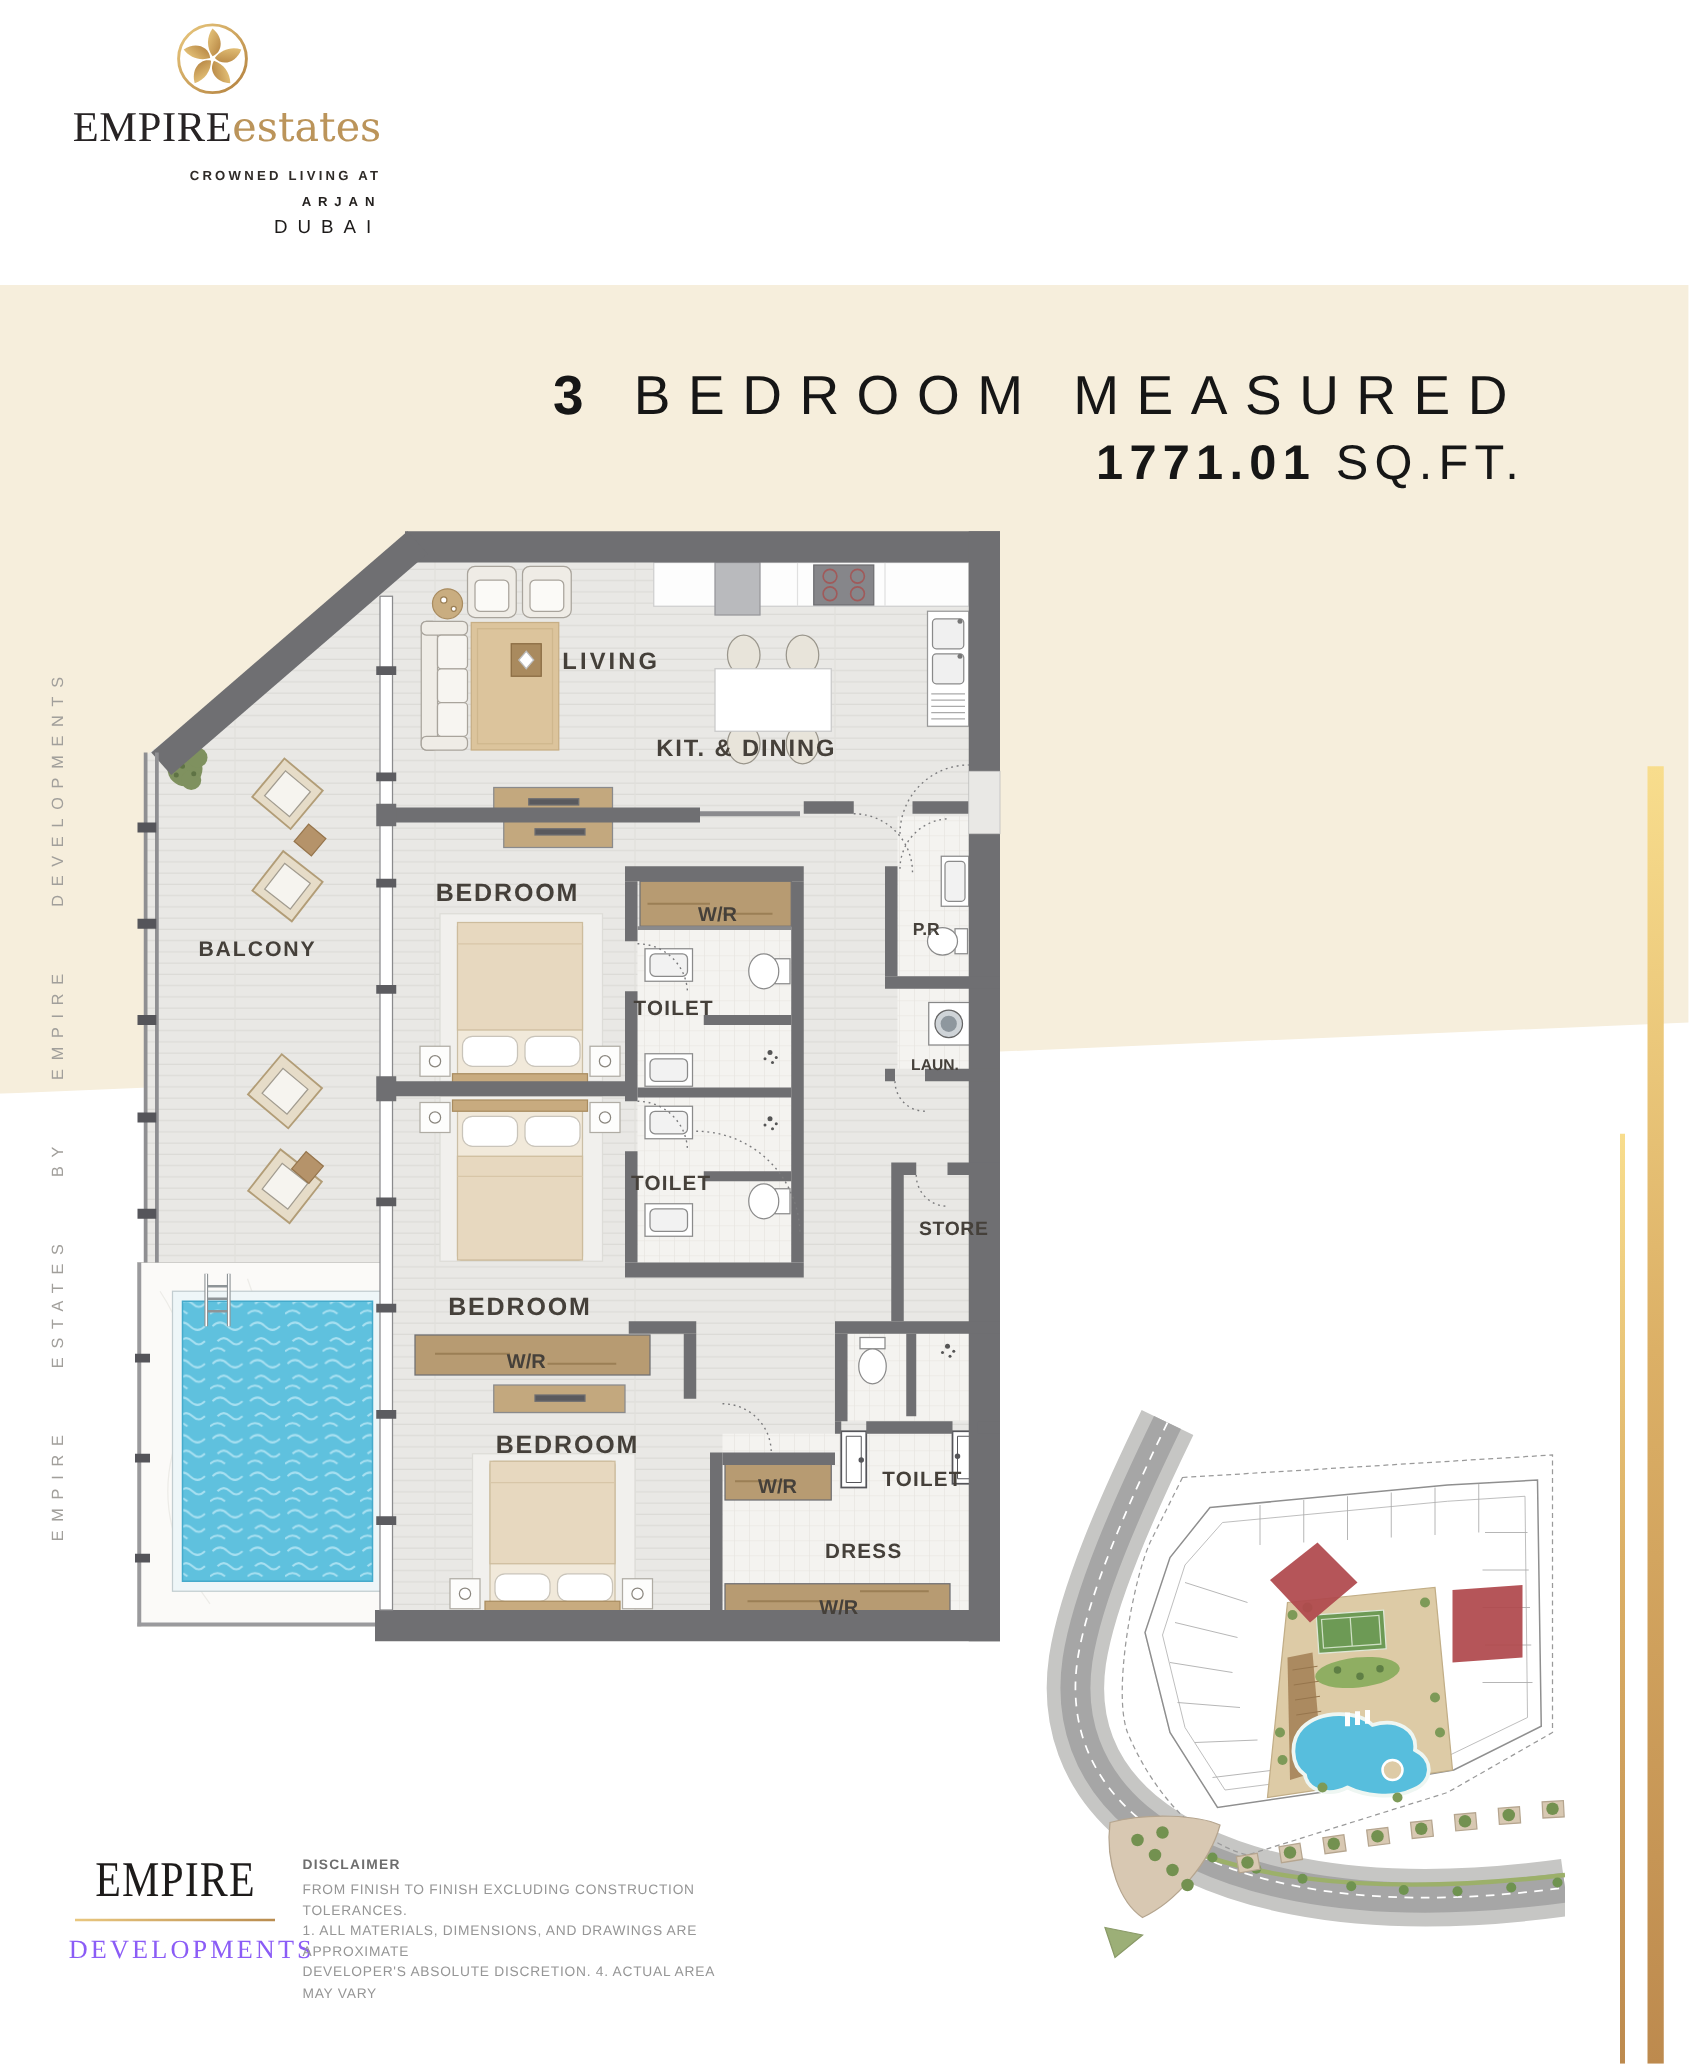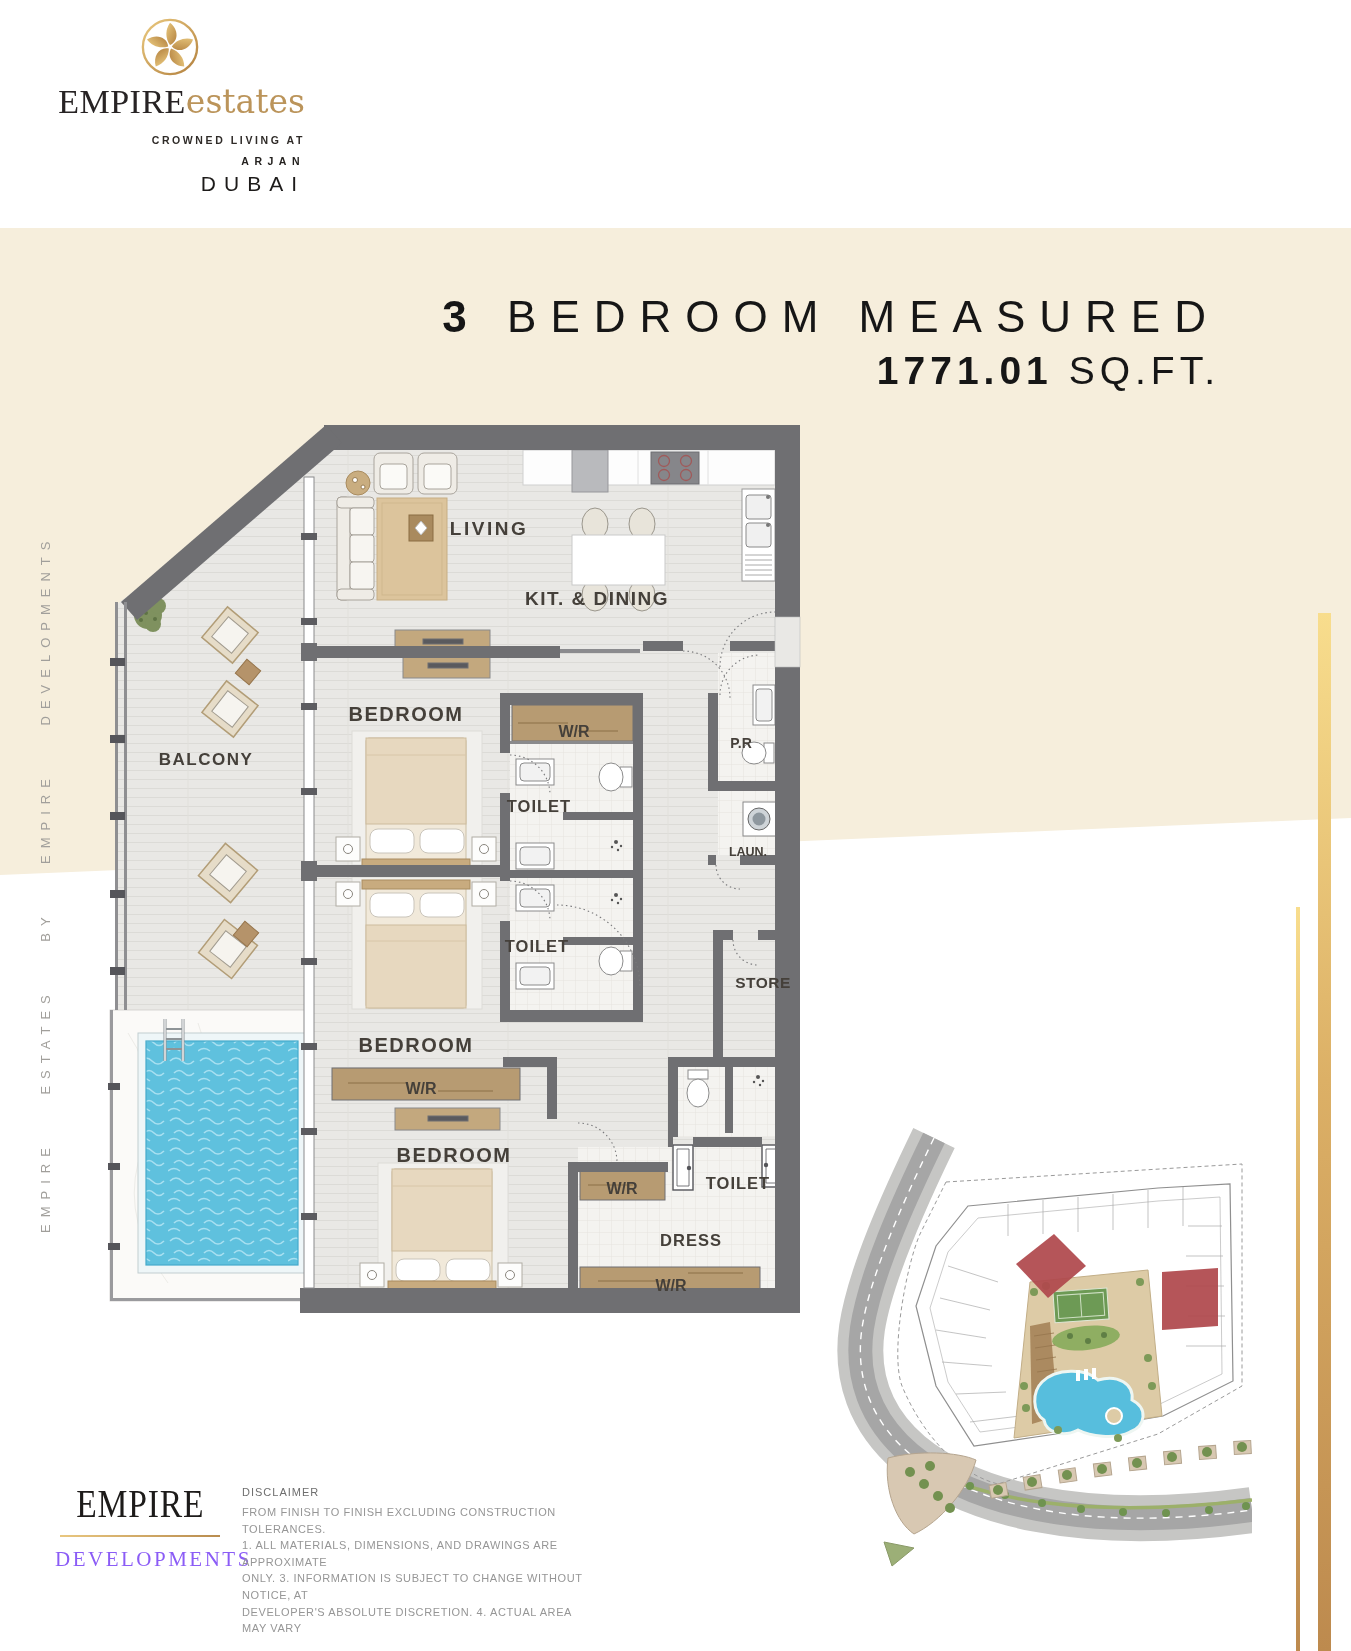--- a/index.html
+++ b/index.html
@@ -10,21 +10,21 @@
   #cream{left:0;top:228px;width:1351px;height:660px;background:#f6eedc;
          clip-path:polygon(0 0,100% 0,100% 590px,0 647px);}
   
   #brand{left:35px;top:16px;width:270px;text-align:right;color:#2b2627;}
   #brand .emblem{width:62px;height:62px;margin:0 auto 4px auto;display:block;}
   .brandline{white-space:nowrap;}
   .brandline .p1{font-family:"Liberation Serif",serif;font-size:34px;letter-spacing:.5px;color:#272324;}
   .brandline .p2{font-family:"DejaVu Serif",serif;font-size:33px;color:#bb945a;}
   .tagline{margin-top:13px;font-size:10.5px;font-weight:bold;letter-spacing:2.6px;color:#2f2b28;}
   .area{margin-top:9px;font-size:10.5px;font-weight:bold;letter-spacing:5.5px;color:#24211f;}
-  .city{margin-top:5px;font-size:21px;font-weight:500;letter-spacing:8px;color:#1d1b1a;}
+  .city{margin-top:5px;font-size:15px;font-weight:500;letter-spacing:8px;color:#1d1b1a;}
   
   #title{right:131px;top:292px;text-align:right;color:#161616;}
   #title .l1{font-size:44px;letter-spacing:14px;white-space:nowrap;}
   #title .l1 b{font-weight:800;}
   #title .l2{margin-top:17px;font-size:37px;letter-spacing:8px;}
   #title .l3{margin-top:7px;font-size:39px;letter-spacing:5px;white-space:nowrap;}
   #title .l3 b{font-weight:800;}
   
   #sidetext{left:38px;top:385px;height:848px;width:28px;}
   #sidetext span{display:block;height:848px;writing-mode:vertical-rl;transform:rotate(180deg);
@@ -34,21 +34,21 @@
   #gold-wide{left:1318px;top:613px;width:13px;height:1038px;}
   #gold-thin{left:1296px;top:907px;width:4px;height:744px;}
   
   #flogo{left:55px;top:1480px;width:170px;text-align:center;}
   #flogo .fe{font-family:"Liberation Serif",serif;font-size:40px;color:#1d1b1a;letter-spacing:1px;
              display:inline-block;transform:scaleX(.84);transform-origin:center;}
   #flogo .rule{height:2px;width:160px;margin:8px auto 10px auto;
                background:linear-gradient(90deg,#e9c77f,#b98c4f);}
   #flogo .fd{font-family:"Liberation Serif",serif;font-size:21px;color:#8b5cf6;letter-spacing:2.5px;}
   #disclaimer{left:242px;top:1486px;width:345px;}
-  #disclaimer .dt{font-size:11px;font-weight:normal;color:#6e6e6e;letter-spacing:1px;margin-bottom:6px;}
+  #disclaimer .dt{font-size:11px;font-weight:bold;color:#6e6e6e;letter-spacing:1px;margin-bottom:6px;}
   #disclaimer .dl{font-size:11px;color:#969696;letter-spacing:.6px;line-height:16.6px;font-weight:500;}
   svg text.lbl{fill:#45403a;font-family:"Liberation Sans",sans-serif;font-weight:bold;}
 </style>
 </head>
 <body>
 
 <div id="cream" class="abs"></div>
 
 <div id="brand" class="abs">
   <svg class="emblem" viewBox="-32 -32 64 64">
@@ -530,16 +530,15 @@
 <div id="flogo" class="abs">
   <div><span class="fe">EMPIRE</span></div>
   <div class="rule"></div>
   <div class="fd">DEVELOPMENTS</div>
 </div>
 
 <div id="disclaimer" class="abs">
   <div class="dt">DISCLAIMER</div>
   <div class="dl">FROM FINISH TO FINISH EXCLUDING CONSTRUCTION TOLERANCES.</div>
   <div class="dl">1. ALL MATERIALS, DIMENSIONS, AND DRAWINGS ARE APPROXIMATE</div>
-  <div class="dl">ONLY. 3. INFORMATION IS SUBJECT TO CHANGE WITHOUT NOTICE, AT</div>
   <div class="dl">DEVELOPER'S ABSOLUTE DISCRETION. 4. ACTUAL AREA MAY VARY</div>
 
 </div>
 
 </body></html>

